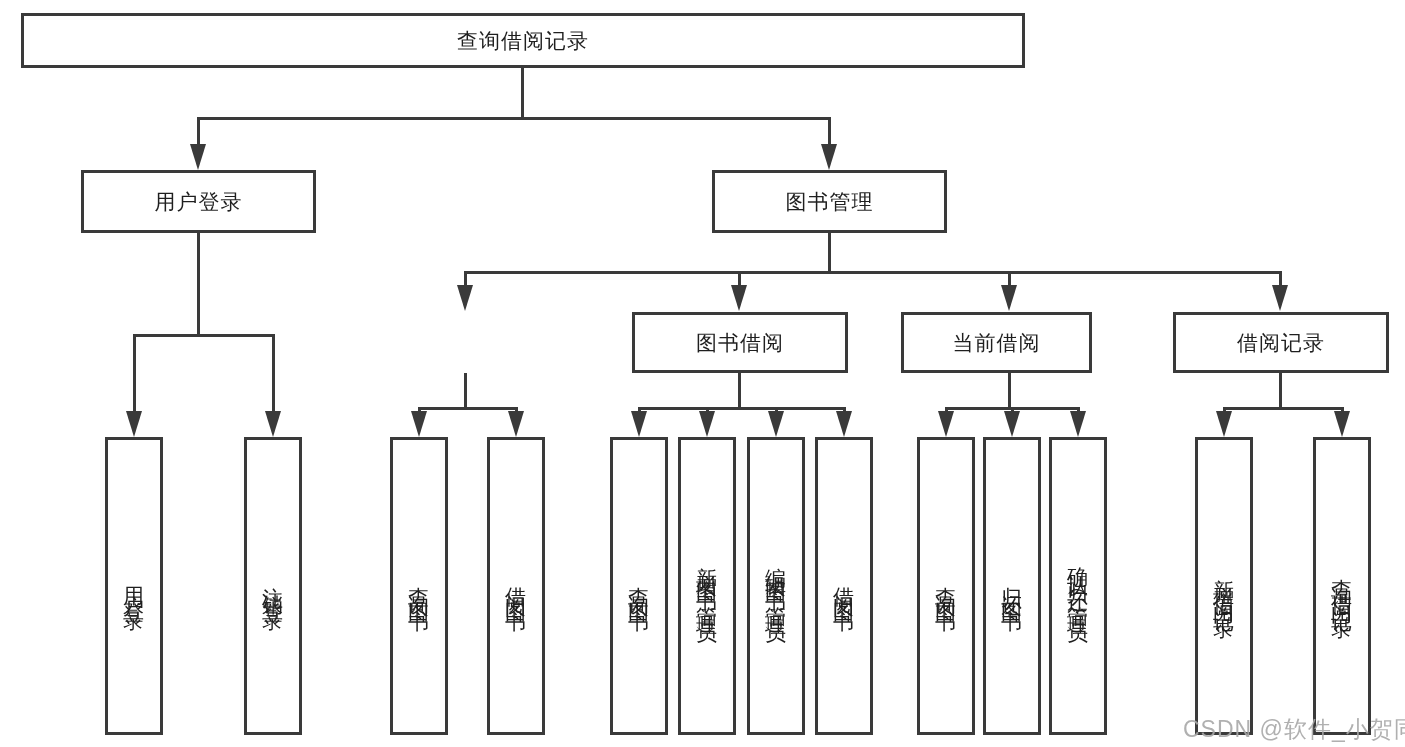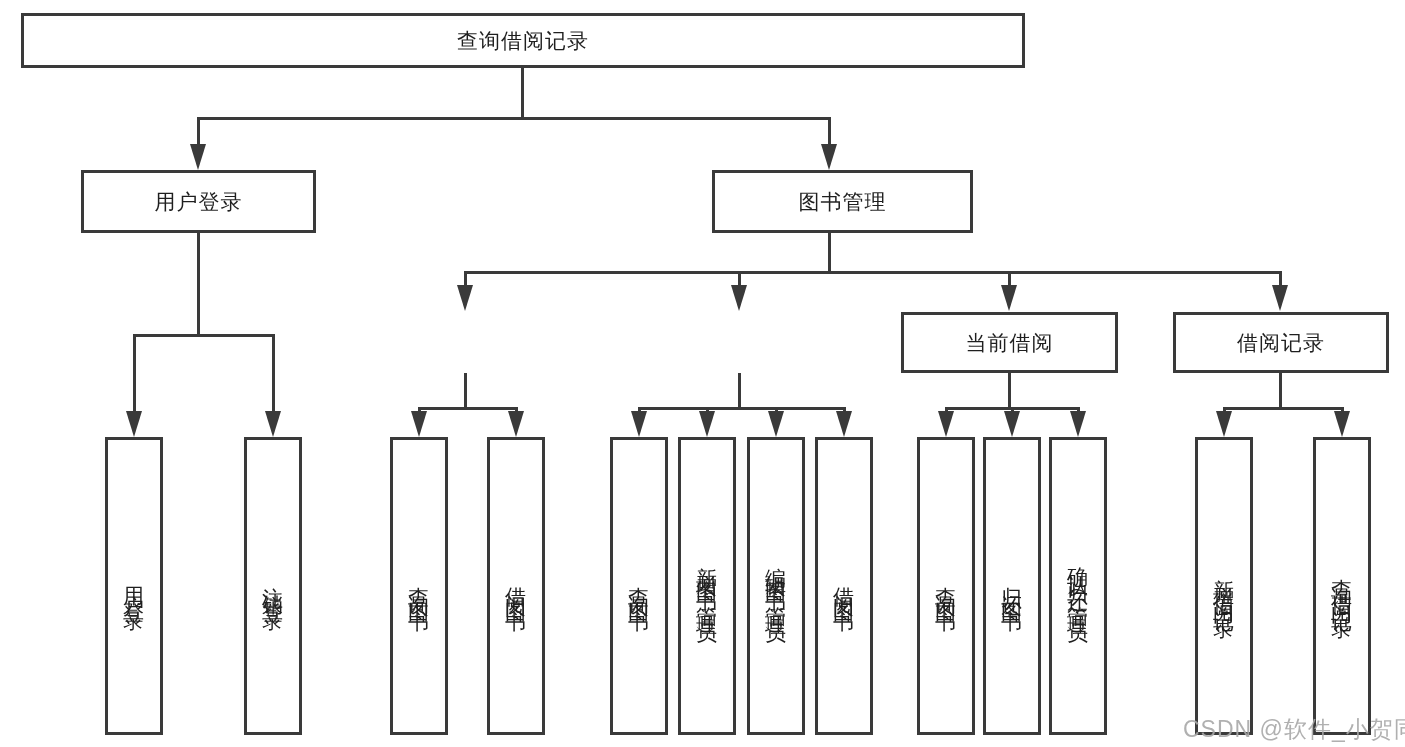--- a/index.html
+++ b/index.html
@@ -47,23 +47,24 @@
   }
 </style>
 </head>
 <body>
 
 <div class="canvas">
 
   <div class="node" style="left:21px; top:13px; width:1004px; height:55px;">查询借阅记录</div>
 
   <div class="node" style="left:81px; top:170px; width:235px; height:63px;">用户登录</div>
-  <div class="node" style="left:712px; top:170px; width:261px; height:63px;">图书管理</div>
+  <div class="node" style="left:712px; top:170px; width:235px; height:63px;">图书管理</div>
 
-  <div class="node" style="left:901px; top:312px; width:217px; height:61px;">当前借阅</div>
+  <div class="node" style="left:632px; top:312px; width:216px; height:61px;">图书借阅</div>
+  <div class="node" style="left:901px; top:312px; width:191px; height:61px;">当前借阅</div>
   <div class="node" style="left:1173px; top:312px; width:216px; height:61px;">借阅记录</div>
 
   <div class="node leaf" style="left:105px; top:437px; width:58px; height:298px;">用户登录</div>
   <div class="node leaf" style="left:244px; top:437px; width:58px; height:298px;">注销登录</div>
 
   <div class="node leaf" style="left:390px; top:437px; width:58px; height:298px;">查询图书</div>
   <div class="node leaf" style="left:487px; top:437px; width:58px; height:298px;">借阅图书</div>
 
   <div class="node leaf" style="left:610px; top:437px; width:58px; height:298px;">查询图书</div>
   <div class="node leaf" style="left:678px; top:437px; width:58px; height:298px;">新增图书（管理员）</div>

